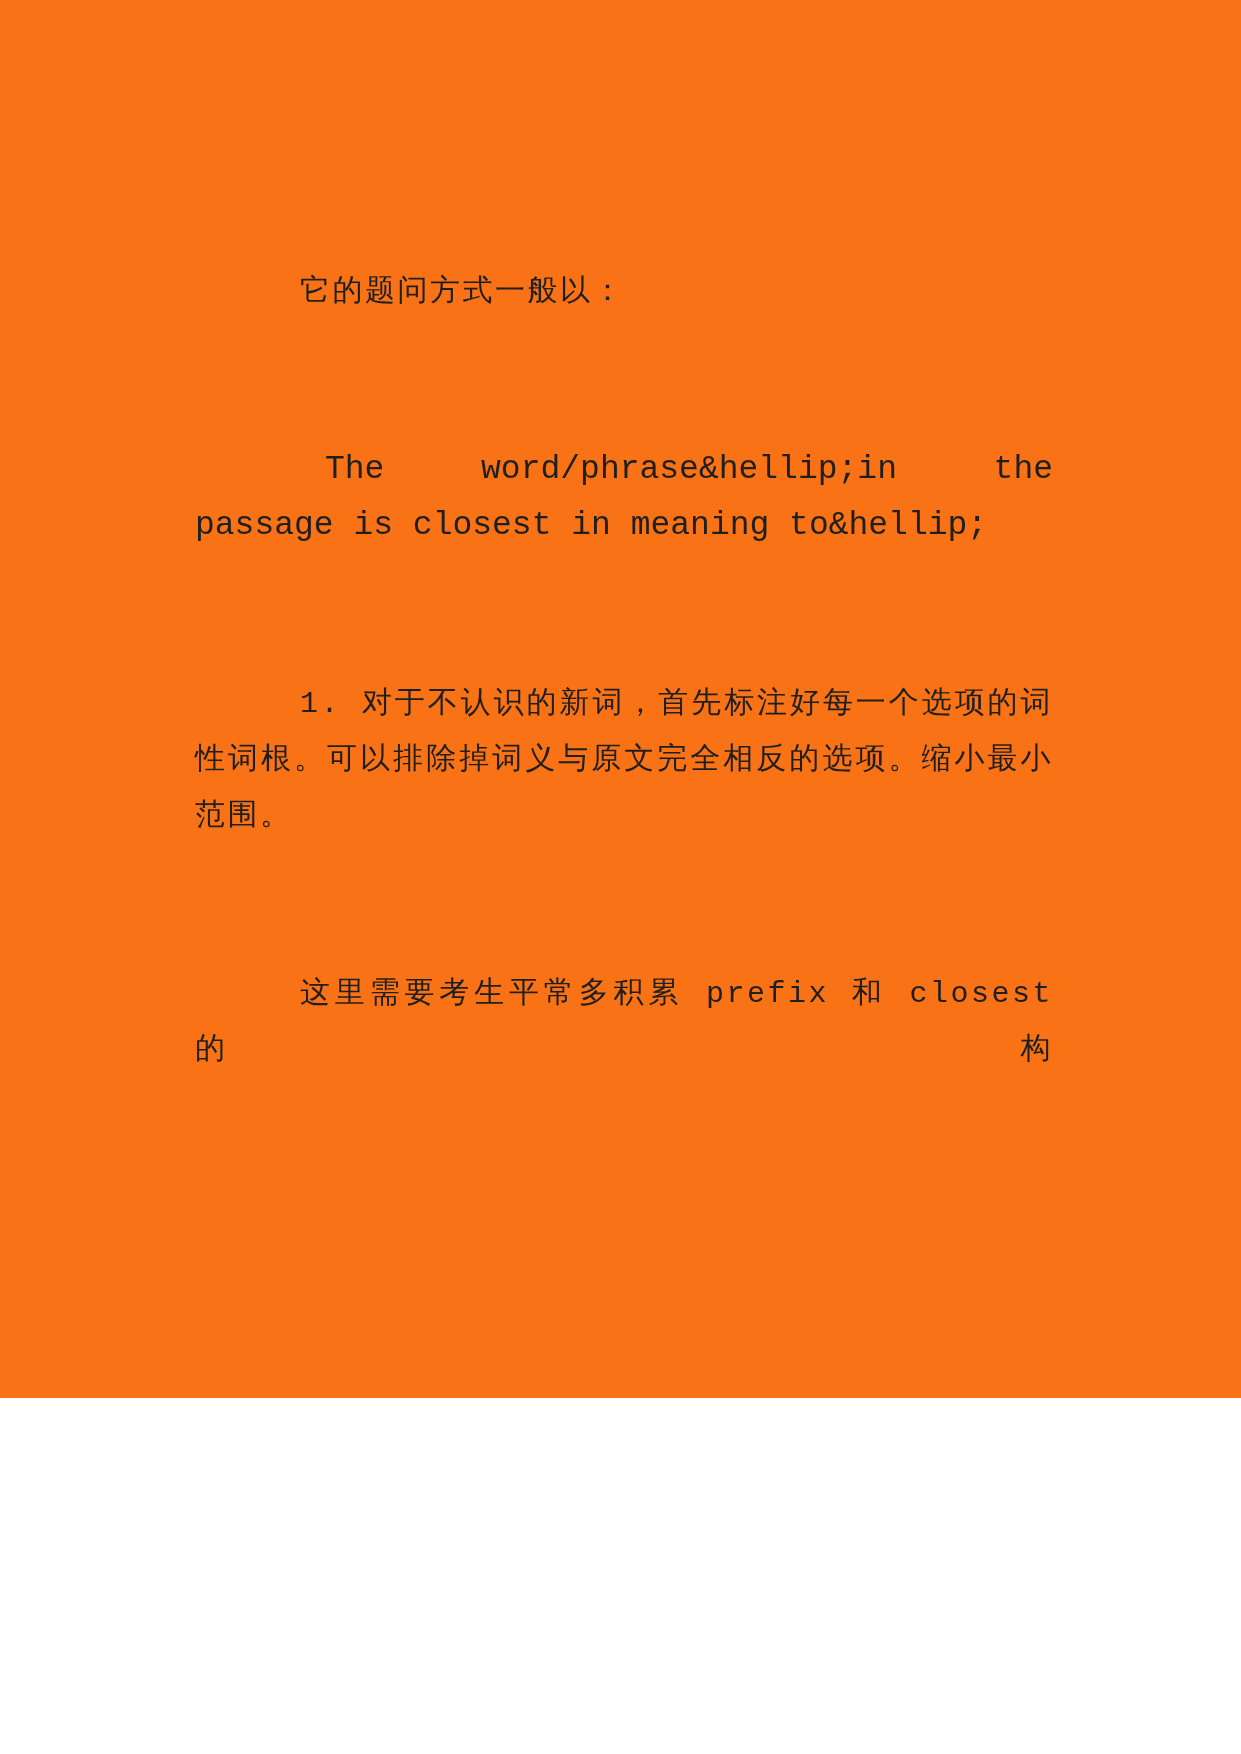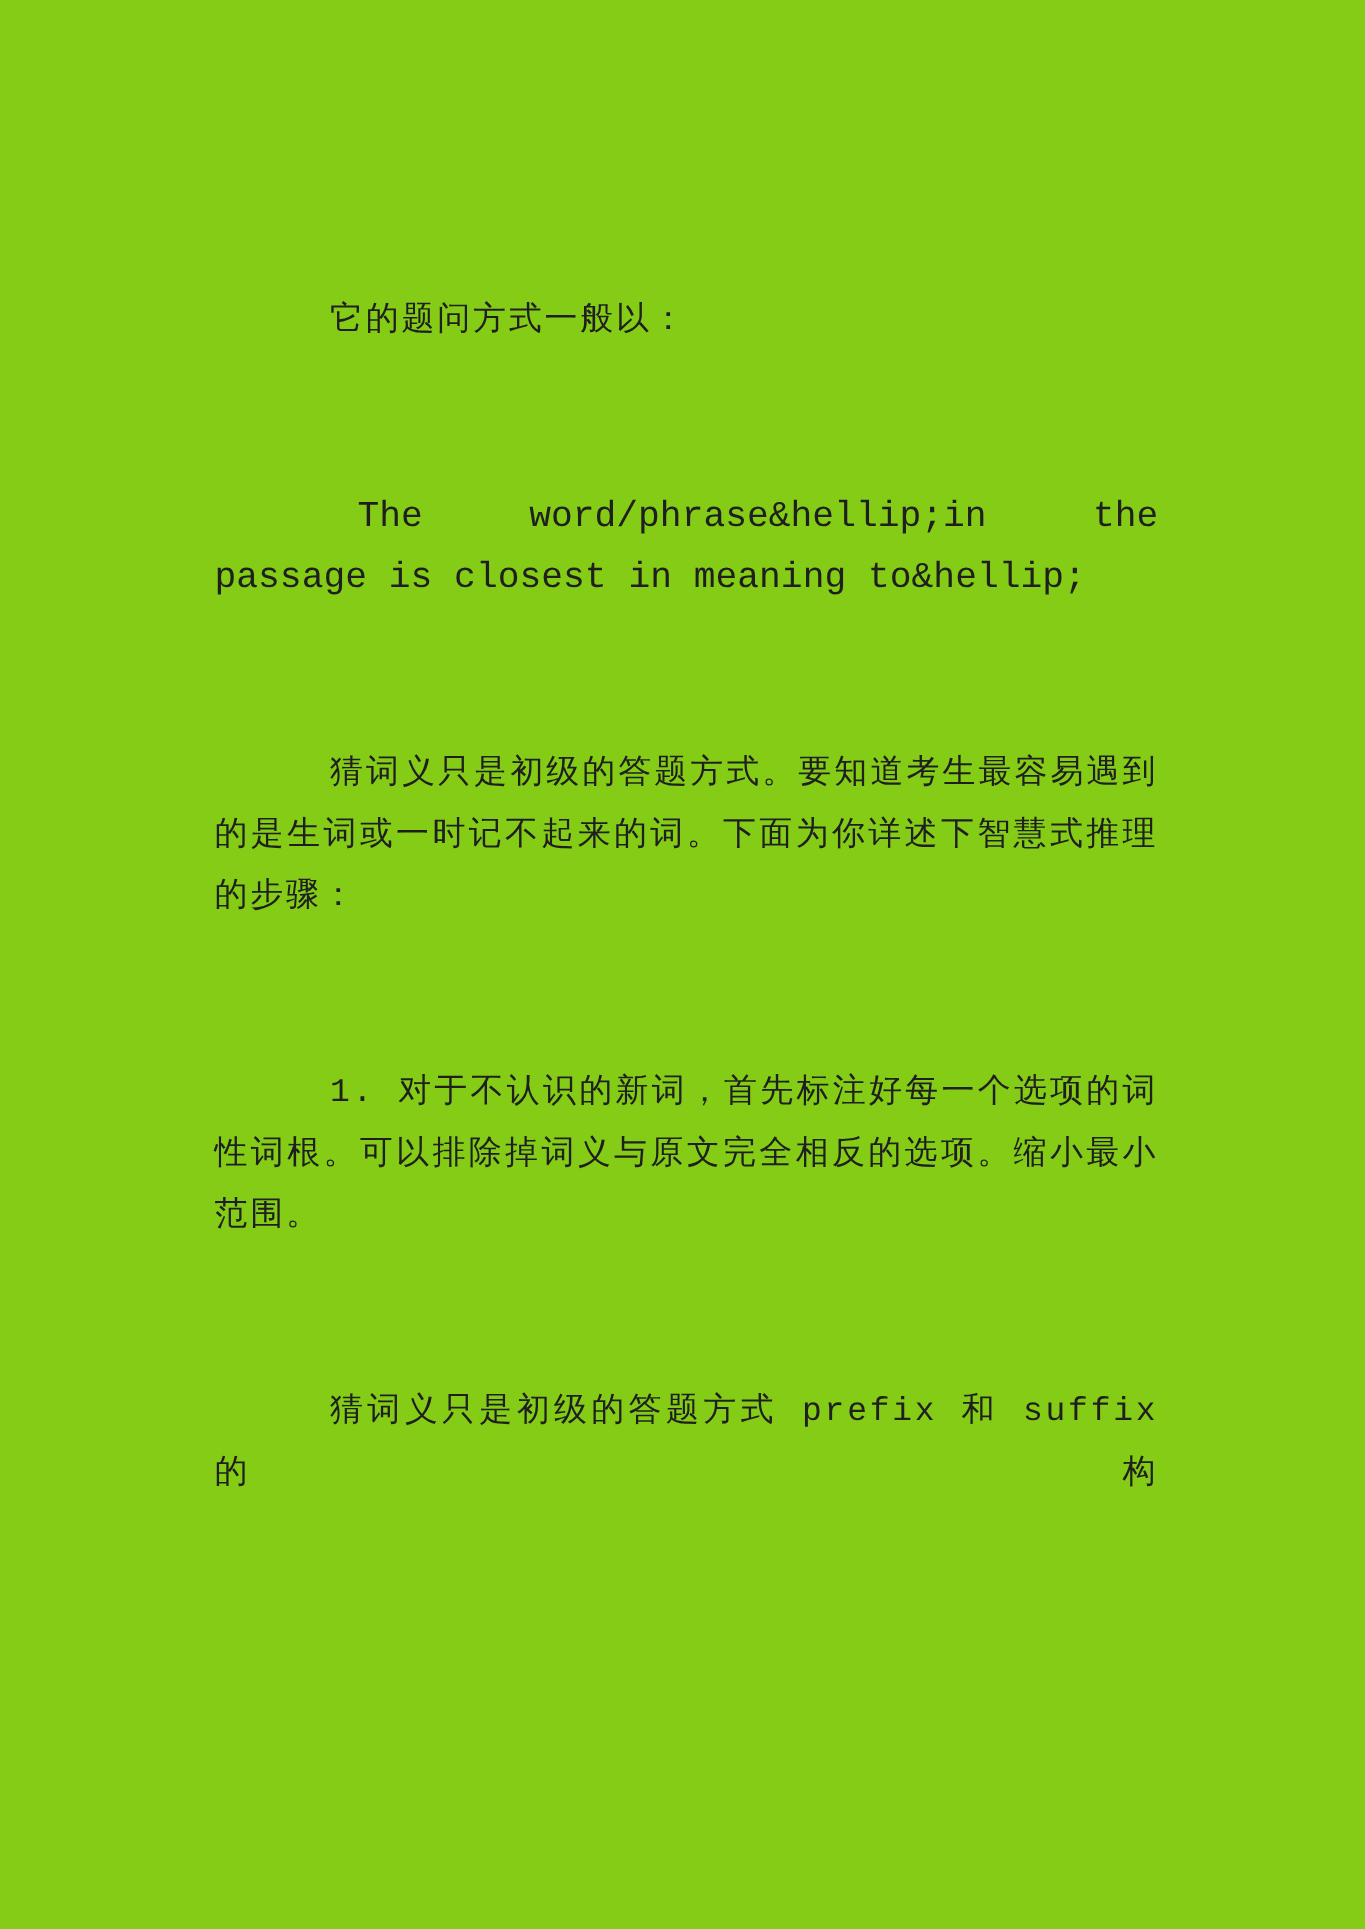--- a/index.html
+++ b/index.html
@@ -10,22 +10,22 @@
   body {
     width: 1241px;
     height: 1754px;
     overflow: hidden;
     font-family: "Liberation Mono", "DejaVu Sans Mono", monospace;
     color: #1f1f1f;
   }
   .page {
     position: relative;
     width: 1241px;
-    height: 1754px;
-    background: #84cc16;
+    height: 1398px;
+    background: #f97316;
     box-sizing: border-box;
     padding: 264px 188px 0 195px;
   }
   .content {
     width: 858px;
   }
   p {
     margin: 0 0 122px 0;
     line-height: 56px;
     text-align: justify;
@@ -48,17 +48,16 @@
     margin-bottom: 0;
   }
 </style>
 </head>
 <body>
 
 <div class="page">
   <div class="content">
     <p class="zh">它的题问方式一般以：</p>
     <p class="en">The word/phrase&amp;hellip;in the passage is closest in meaning to&amp;hellip;</p>
-    <p class="zh">猜词义只是初级的答题方式。要知道考生最容易遇到的是生词或一时记不起来的词。下面为你详述下智慧式推理的步骤：</p>
     <p class="zh">1. 对于不认识的新词，首先标注好每一个选项的词性词根。可以排除掉词义与原文完全相反的选项。缩小最小范围。</p>
-    <p class="zh justify-last">猜词义只是初级的答题方式 prefix 和 suffix 的构</p>
+    <p class="zh justify-last">这里需要考生平常多积累 prefix 和 closest 的构</p>
   </div>
 </div>
 
 </body></html>

